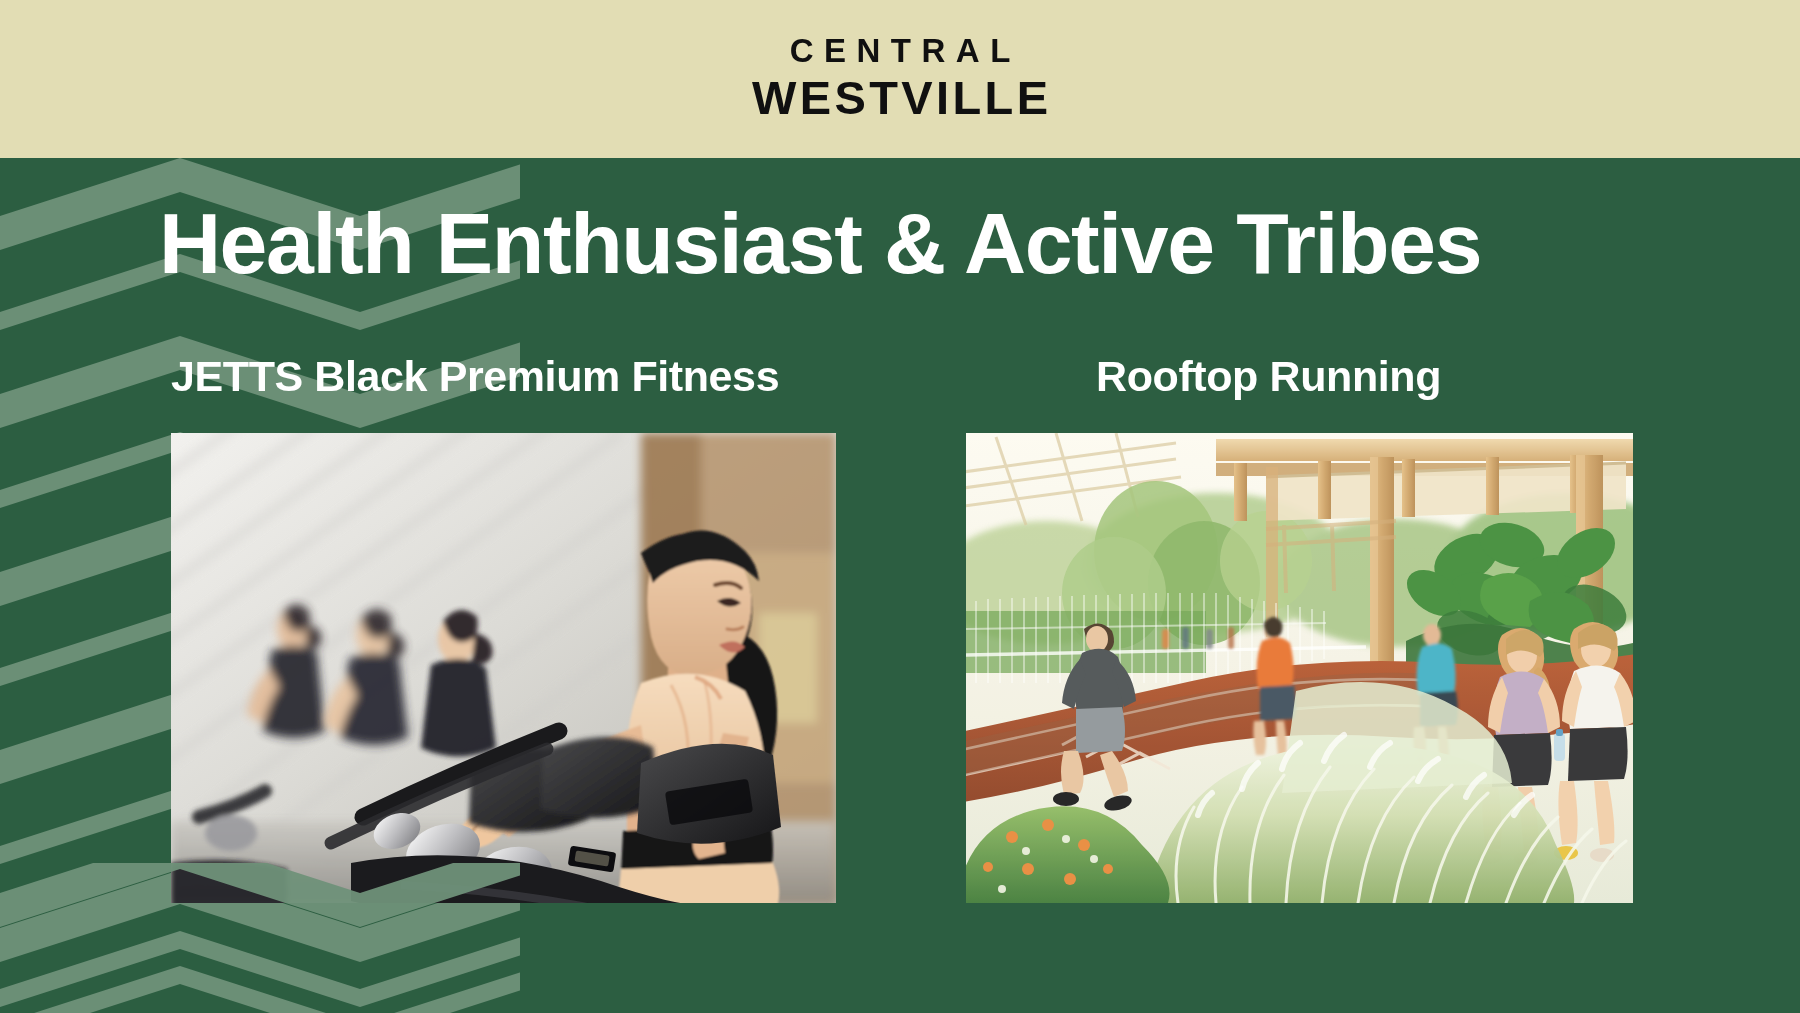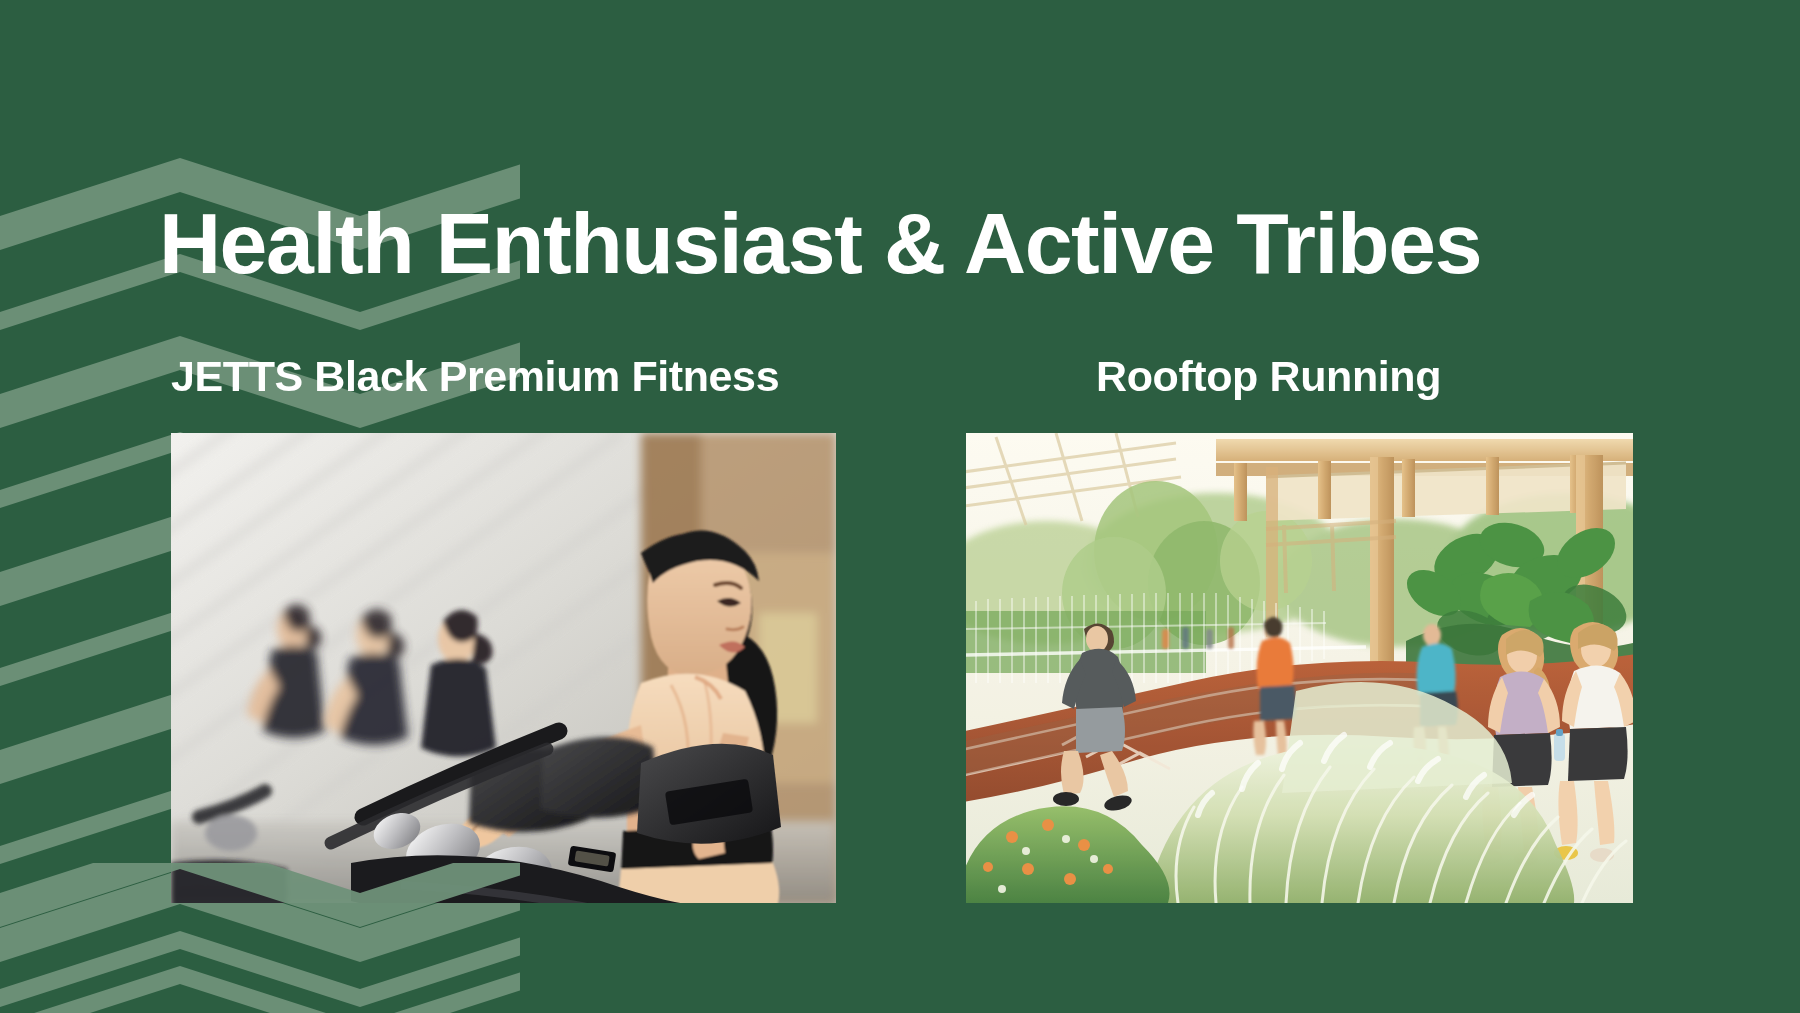--- a/index.html
+++ b/index.html
@@ -130,20 +130,26 @@
       <defs>
         <pattern id="chevpat2" x="0" y="-28" width="360" height="178" patternUnits="userSpaceOnUse">
           <path d="M -180 0 L 0 58 L 180 0 L 360 58 L 540 0 L 540 34 L 360 92 L 180 34 L 0 92 L -180 34 Z" fill="#6E9179" opacity="0.95"></path>
           <path d="M -180 96 L 0 154 L 180 96 L 360 154 L 540 96 L 540 114 L 360 172 L 180 114 L 0 172 L -180 114 Z" fill="#6E9179" opacity="0.95"></path>
         </pattern>
       </defs>
       <rect x="0" y="0" width="520" height="150" fill="url(#chevpat2)"></rect>
     </svg>
   </div>
 
+  <header class="header-band">
+    <div class="logo">
+      <span class="logo-top">CENTRAL</span>
+      <span class="logo-bottom">WESTVILLE</span>
+    </div>
+  </header>
 
   <h1 class="main-title">Health Enthusiast &amp; Active Tribes</h1>
 
   <div class="caption caption-right">Rooftop Running</div>
   <div class="caption caption-left">JETTS Black Premium Fitness</div>
 
   <figure class="panel panel-left">
     <svg viewBox="0 0 665 470" preserveAspectRatio="xMidYMid slice" aria-hidden="true">
       <defs>
         <linearGradient id="gymwall" x1="0" y1="0" x2="1" y2="1">

